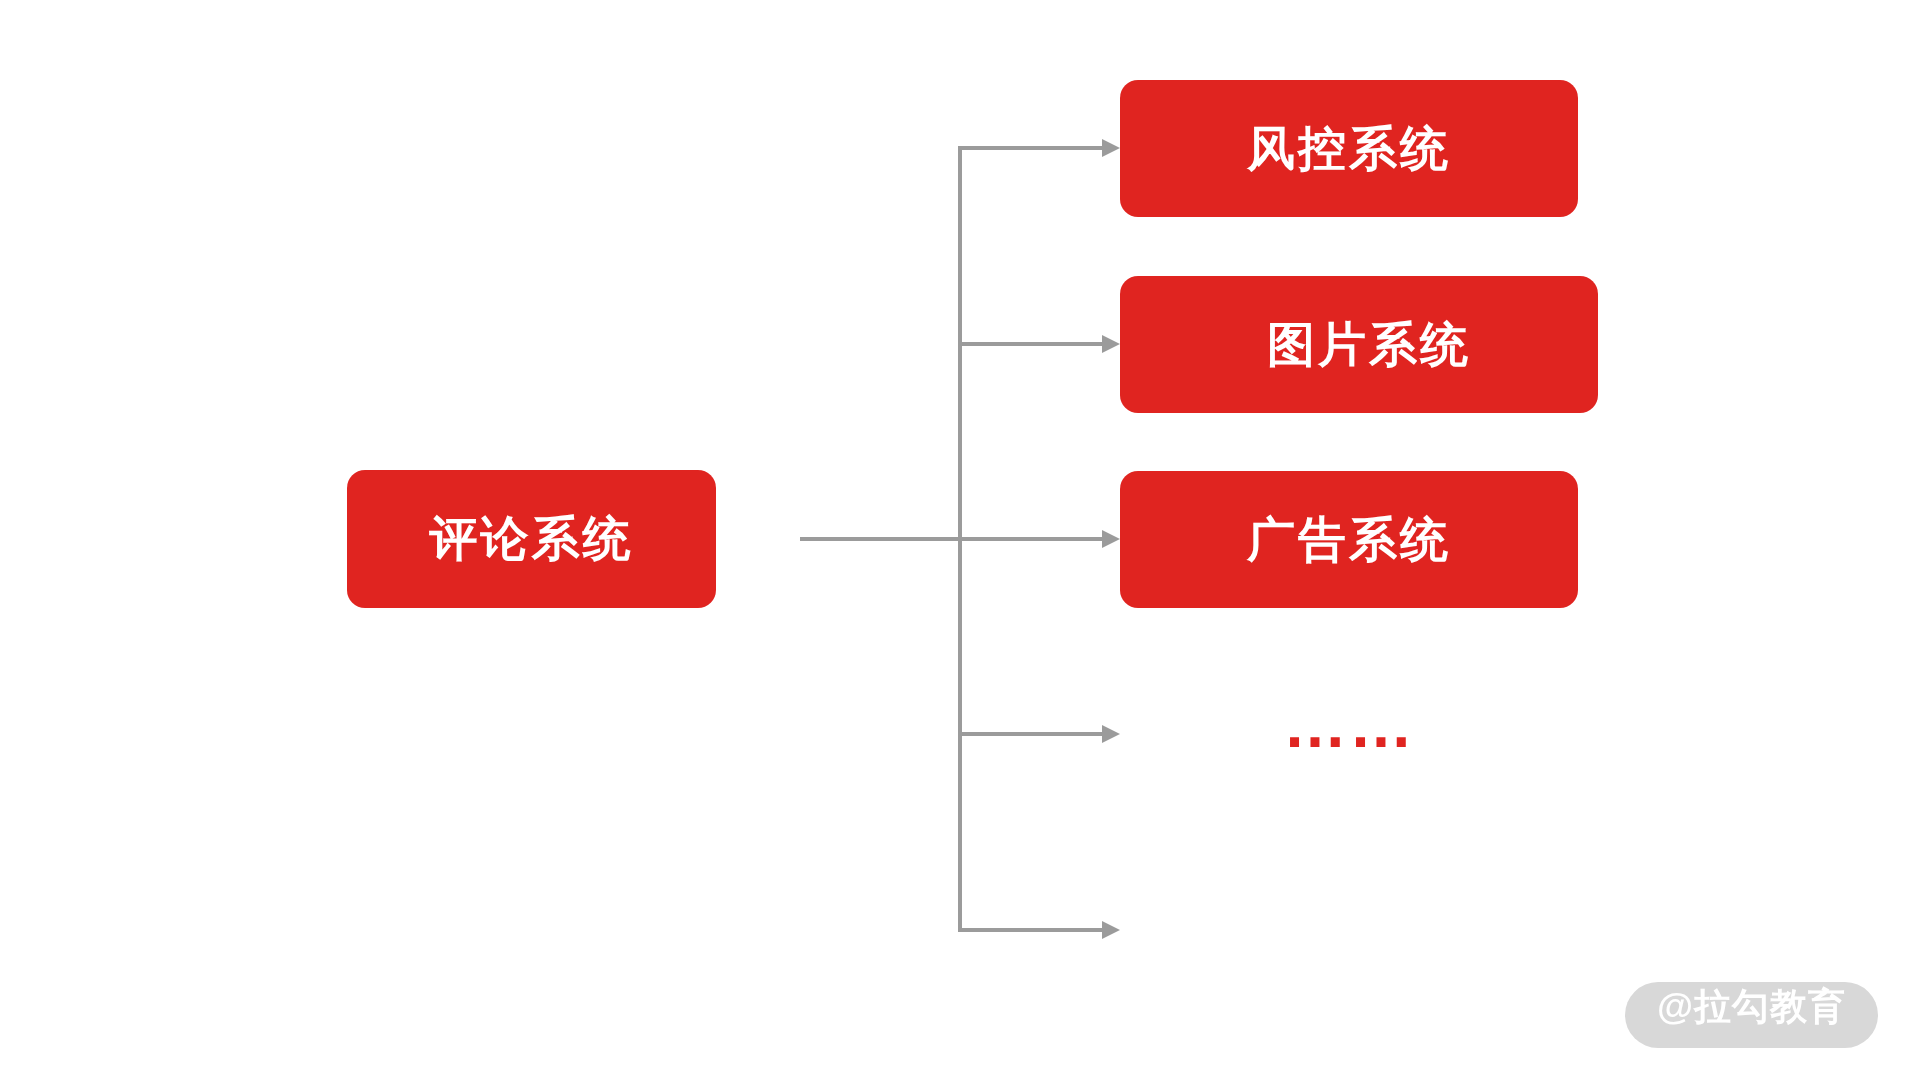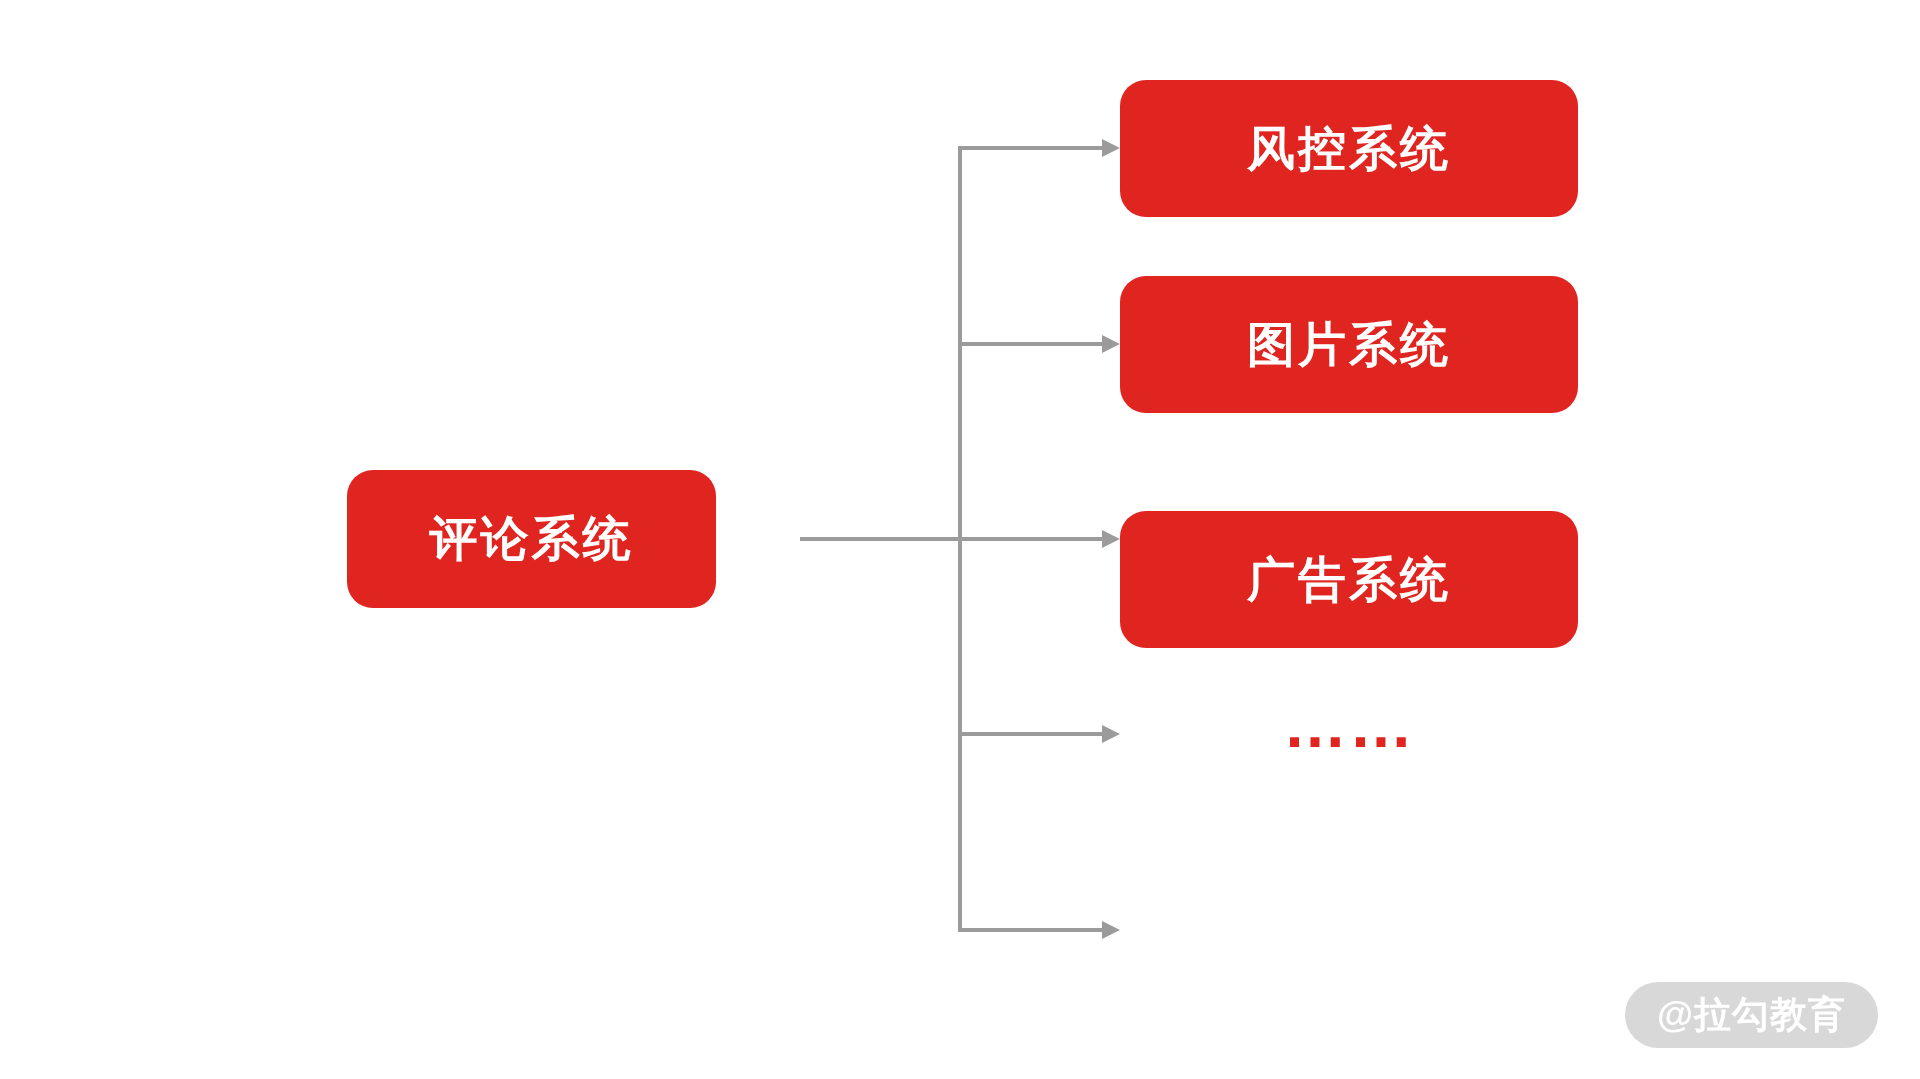--- a/index.html
+++ b/index.html
@@ -27,43 +27,43 @@
     stroke-width: 4;
     fill: none;
   }
   .connectors polygon {
     fill: var(--connector, #9b9b9b);
   }
   .node {
     position: absolute;
     background: var(--node-bg, #e02420);
     color: var(--node-text, #ffffff);
-    border-radius: 26px;
+    border-radius: 18px;
     display: flex;
     align-items: center;
     justify-content: center;
     font-size: 48px;
     font-weight: bold;
     letter-spacing: 3px;
     text-align: left;
   }
   .node-root {
     left: 347px;
     top: 470px;
     width: 369px;
     height: 138px;
   }
   .node-child {
     left: 1120px;
     width: 458px;
     height: 137px;
   }
   .child-0 { top: 80px; }
-  .child-1 { top: 276px; }
-  .child-2 { top: 471px; margin-top: 40px; }
+  .child-1 { top: 276px; padding-left: 20px; }
+  .child-2 { top: 471px; }
   .child-4 { top: 862px; }
   .ellipsis-row {
     position: absolute;
     left: 1120px;
     top: 666px;
     width: 458px;
     height: 137px;
     display: flex;
     align-items: center;
     justify-content: center;
@@ -79,21 +79,21 @@
   .watermark {
     position: absolute;
     left: 1625px;
     top: 982px;
     width: 253px;
     height: 66px;
     background: var(--watermark-bg, #d8d8d8);
     color: var(--watermark-text, #ffffff);
     border-radius: 33px;
     display: flex;
-    align-items: center;
+    align-items: flex-start;
     justify-content: center;
     font-size: 37px;
     font-weight: bold;
     letter-spacing: 1px;
   }
 </style>
 </head>
 <body>
 
 <div class="canvas">

